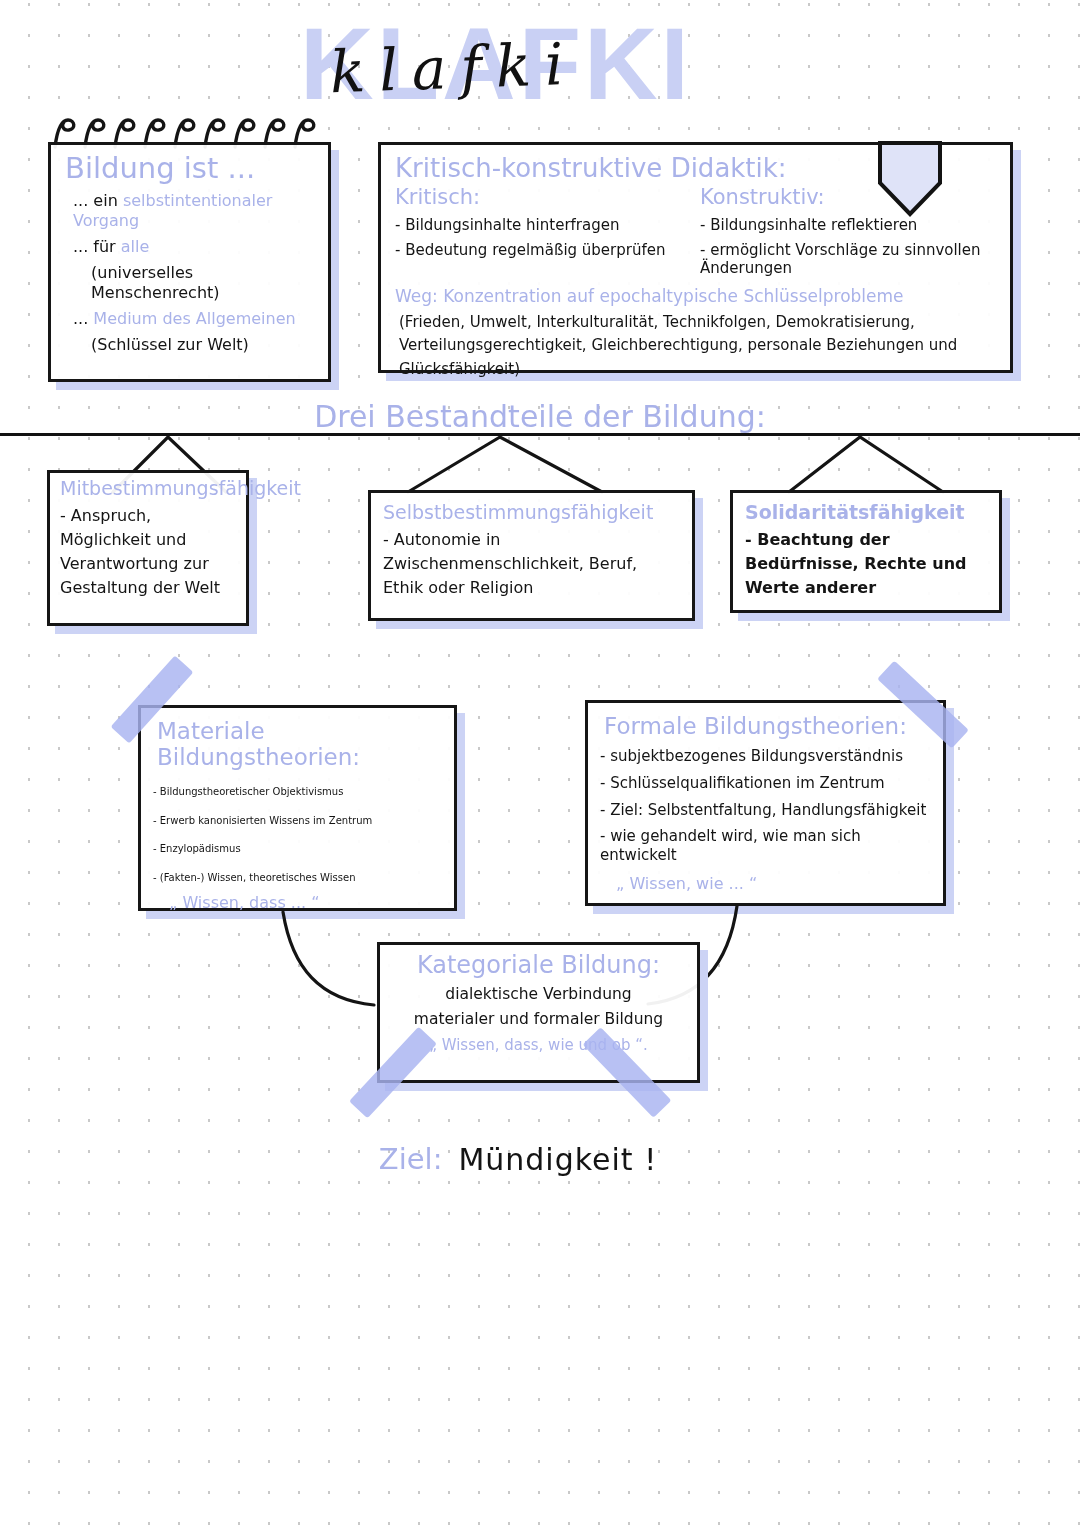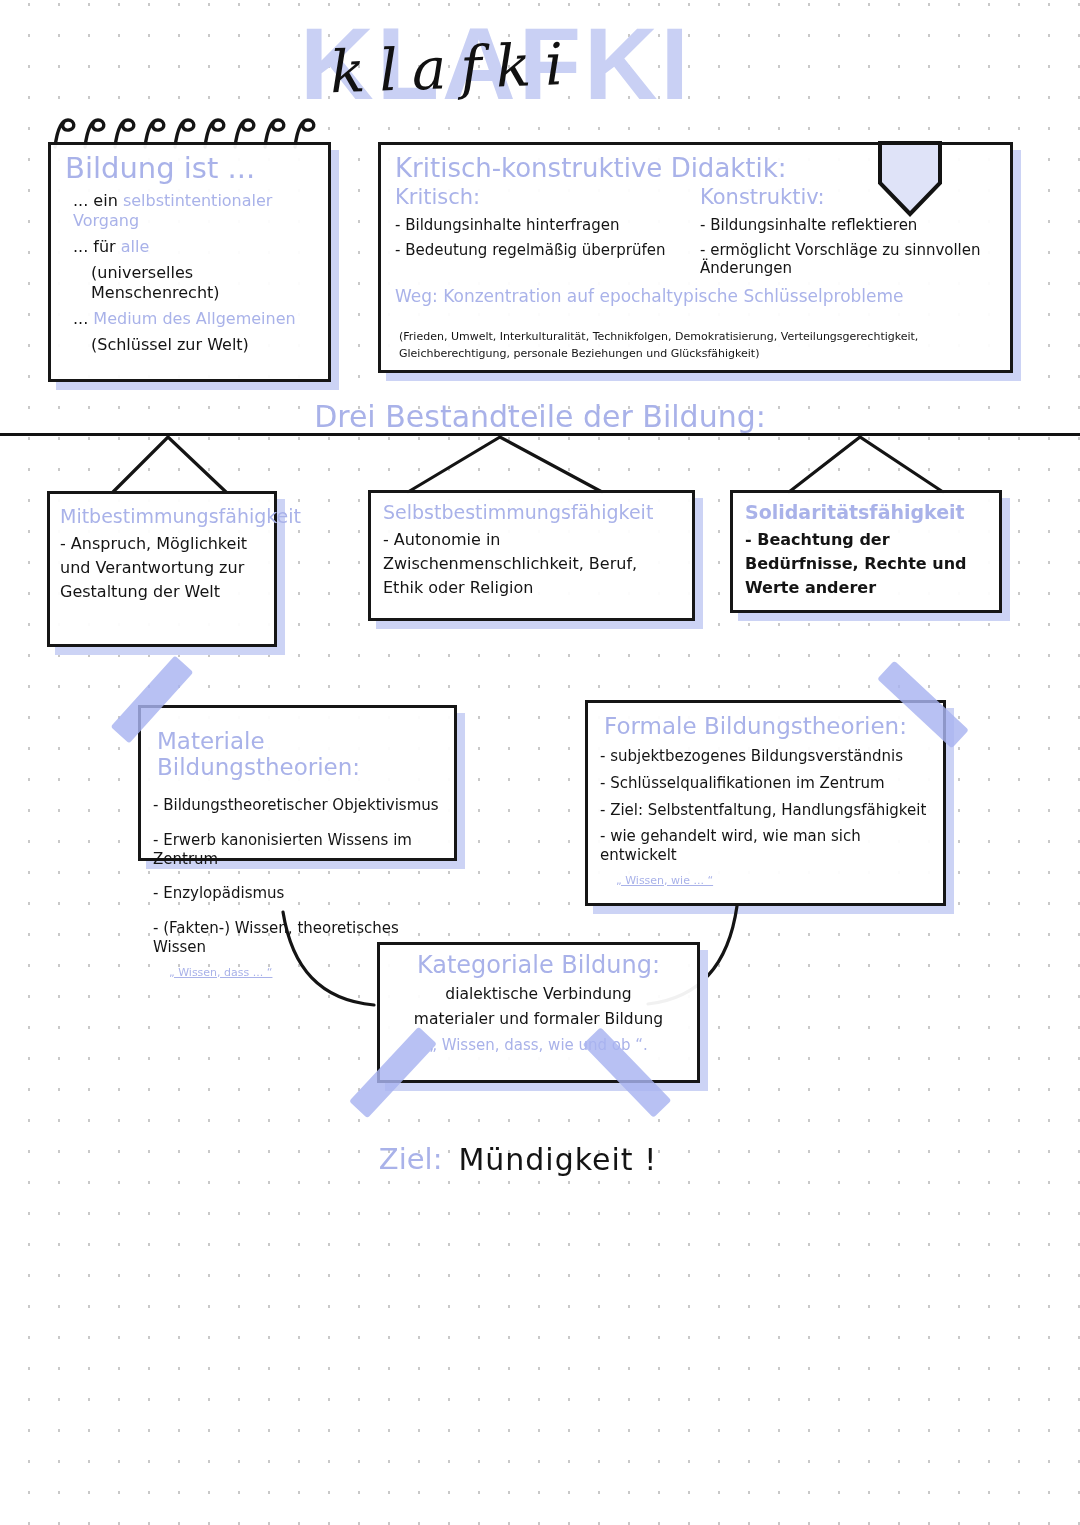--- a/index.html
+++ b/index.html
@@ -35,39 +35,39 @@
   .spiral{position:absolute;left:52px;top:116px;}
   
   #box-didaktik{left:378px;top:142px;width:635px;height:231px;padding:6px 14px 8px 14px;}
   .d-title{font-size:26px;margin:2px 0 2px 0;}
   .d-cols{display:flex;margin-top:2px;}
   .d-col-left{width:305px;flex:none;}
   .d-col-right{flex:1;}
   .d-col-header{font-size:21px;margin-bottom:2px;}
   .d-item{font-size:15px;margin-top:7px;line-height:1.2;}
   .d-weg{font-size:17px;margin-top:9px;}
-  .d-detail{font-size:11px;margin-top:22px;line-height:1.55;padding-left:4px;}
+  .d-detail{font-size:15px;margin-top:5px;line-height:1.55;padding-left:4px;}
   .bookmark{position:absolute;left:876px;top:141px;}
   
   .section-heading{position:absolute;left:0;width:1080px;top:399px;text-align:center;font-size:30px;}
   .divider{position:absolute;left:0;top:433px;width:1080px;height:3px;background:#111;}
   .hangers{position:absolute;left:0;top:434px;}
   
-  #box-mitbestimmung{left:47px;top:491px;width:230px;height:156px;padding:11px 10px;}
+  #box-mitbestimmung{left:47px;top:470px;width:202px;height:156px;padding:4px 10px;}
   #box-selbstbestimmung{left:368px;top:490px;width:327px;height:131px;padding:8px 12px;}
   #box-solidaritaet{left:730px;top:490px;width:272px;height:123px;padding:8px 12px;font-weight:bold;}
   .c-title{font-size:19px;margin-bottom:5px;}
   .c-text{font-size:16px;line-height:1.5;}
   
-  #box-materiale{left:138px;top:705px;width:319px;height:156px;padding:18px 12px;}
+  #box-materiale{left:138px;top:705px;width:319px;height:206px;padding:8px 12px;}
   #box-formale{left:585px;top:700px;width:361px;height:206px;padding:8px 12px;}
   .t-title{font-size:23px;margin:2px 0 6px 4px;}
-  .t-item{font-size:15px;margin-top:16px;line-height:1.25;}
+  .t-item{font-size:10px;margin-top:16px;line-height:1.25;}
   .t-item-lg{font-size:15px;margin-top:8px;line-height:1.25;}
-  .t-quote{font-size:11px;margin:9px 0 0 16px;text-decoration:underline;}
+  .t-quote{font-size:16px;margin:9px 0 0 16px;}
   
   #box-kategoriale{left:377px;top:942px;width:323px;height:141px;padding:6px 8px;text-align:center;}
   .k-title{font-size:24px;}
   .k-line{font-size:15.5px;margin-top:5px;line-height:1.3;}
   .k-quote{font-size:15px;margin-top:7px;}
   
   .curves{position:absolute;left:0;top:900px;}
   
   .tape{position:absolute;height:25px;background:rgba(168,179,240,.82);border-radius:3px;z-index:5;}
   #tape-materiale{left:104px;top:687px;width:96px;transform:rotate(-48deg);}

